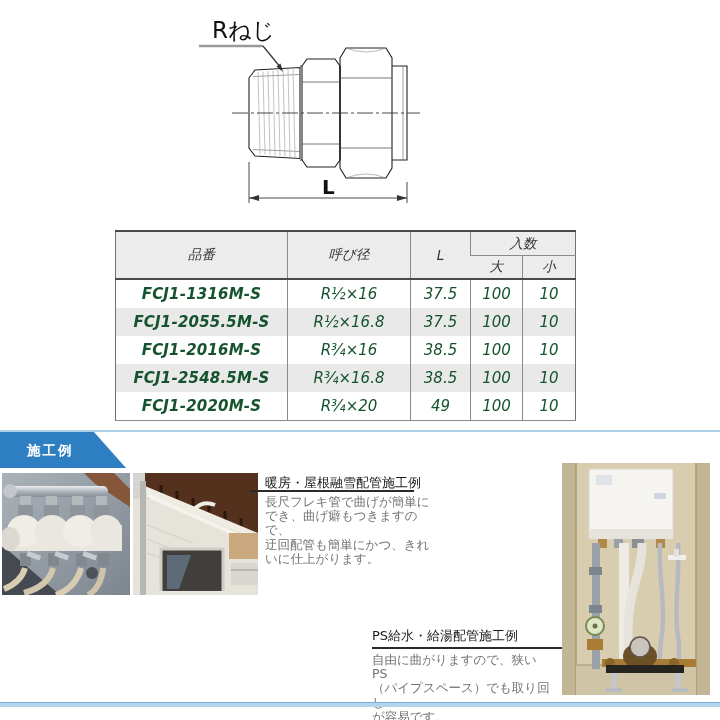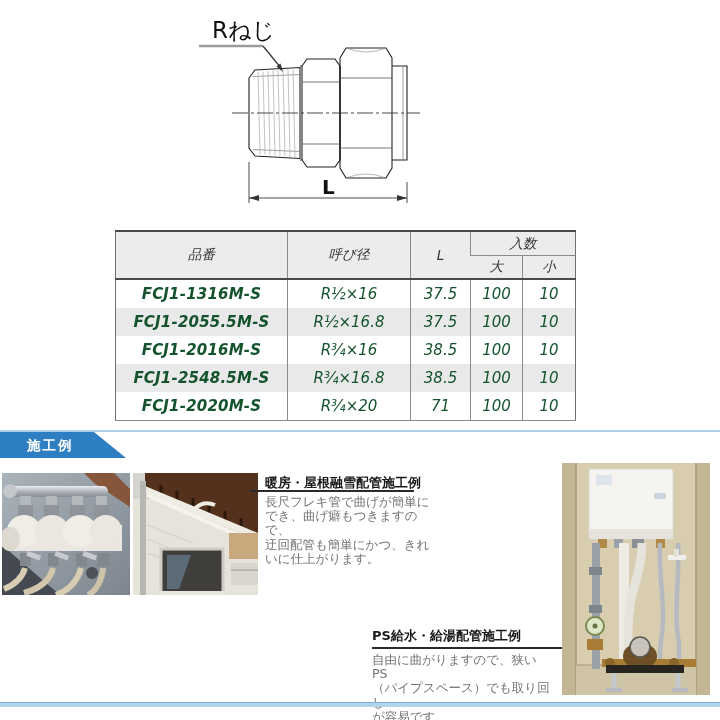--- a/index.html
+++ b/index.html
@@ -20,29 +20,29 @@
   table.spec td{height:28px;font-size:15px;text-align:center;border-left:1px solid #8a8a8a;
                 color:#14532d;padding:0;}
   table.spec th:first-child,table.spec td:first-child{border-left:none;}
   table.spec tbody tr:nth-child(even){background:#e9e9e9;}
   td.model{font-weight:bold;font-size:16.5px;letter-spacing:.2px;}
   td.size{font-size:16px;}
   table.spec{border-bottom:1px solid #8a8a8a;font-style:italic;}
 
   
   .banner-line{position:absolute;left:0;top:430px;width:720px;height:2px;background:#aecfe8;}
-  .banner-ribbon{position:absolute;left:0;top:432px;width:140px;height:26px;background:#2e7fc2;
+  .banner-ribbon{position:absolute;left:0;top:432px;width:140px;height:36px;background:#2e7fc2;
                  clip-path:polygon(0 0,94px 0,126px 100%,0 100%);
                  display:flex;align-items:center;}
   .banner-ribbon span{color:#fff;font-weight:bold;font-size:13.5px;letter-spacing:2px;
                       padding-left:27px;line-height:22px;}
 
   
   .photo{position:absolute;display:block;}
-  .ex-title{position:absolute;font-size:13px;font-weight:bold;color:#1a1a1a;white-space:nowrap;}
+  .ex-title{position:absolute;font-size:13px;font-weight:normal;color:#1a1a1a;white-space:nowrap;}
   .ex-underline{position:absolute;height:0;border-top:2px solid #2a2a2a;}
   .ex-body{position:absolute;font-size:12.5px;line-height:14.2px;color:#737373;white-space:pre-line;}
 
   .footer-line{position:absolute;left:0;top:702px;width:720px;height:4px;
                background:#b2d5ec;border-top:1px solid #79b0d8;}
 </style>
 </head>
 <body>
 
 <div class="page">
@@ -148,21 +148,21 @@
       <tr>
         <td class="model">FCJ1-2548.5M-S</td>
         <td class="size">R¾×16.8</td>
         <td>38.5</td>
         <td>100</td>
         <td>10</td>
       </tr>
       <tr>
         <td class="model">FCJ1-2020M-S</td>
         <td class="size">R¾×20</td>
-        <td>71</td>
+        <td>49</td>
         <td>100</td>
         <td>10</td>
       </tr>
     </tbody>
   </table>
 
   <div class="banner-line"></div>
   <div class="banner-ribbon">
     <span>施工例</span>
   </div>

